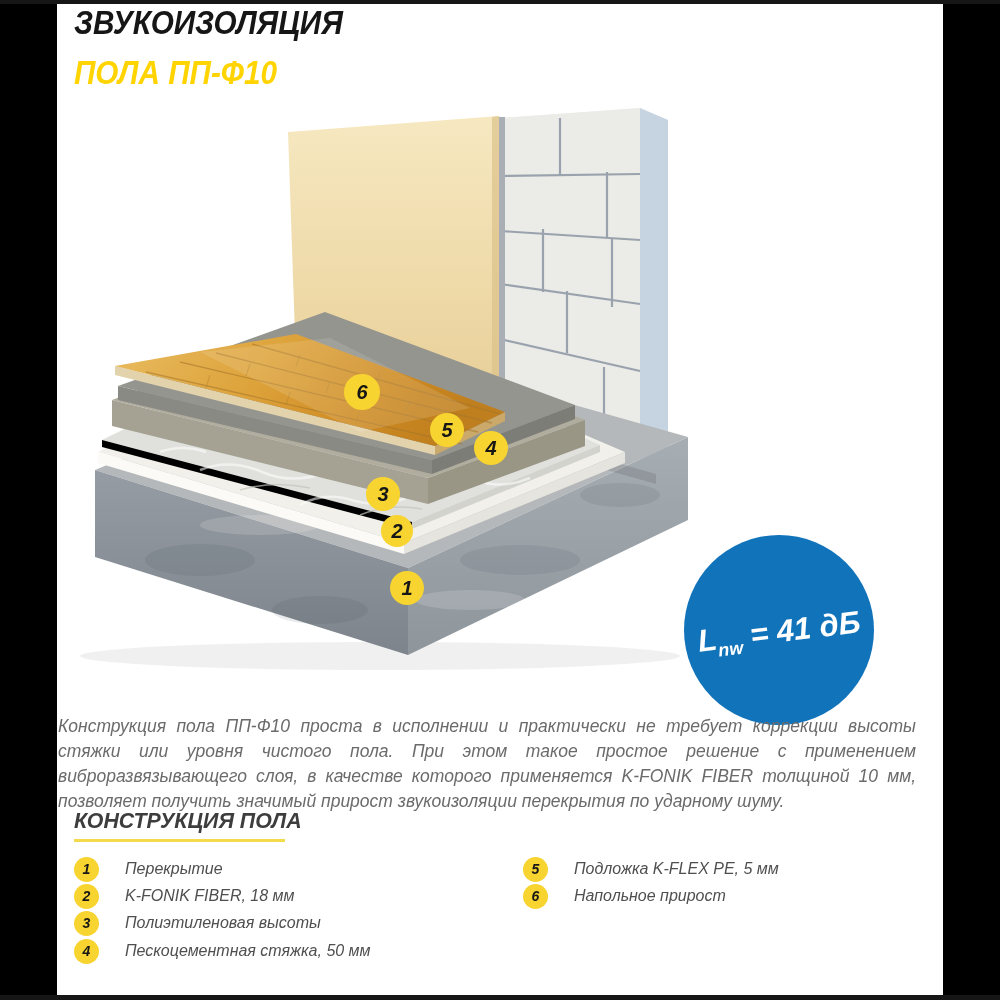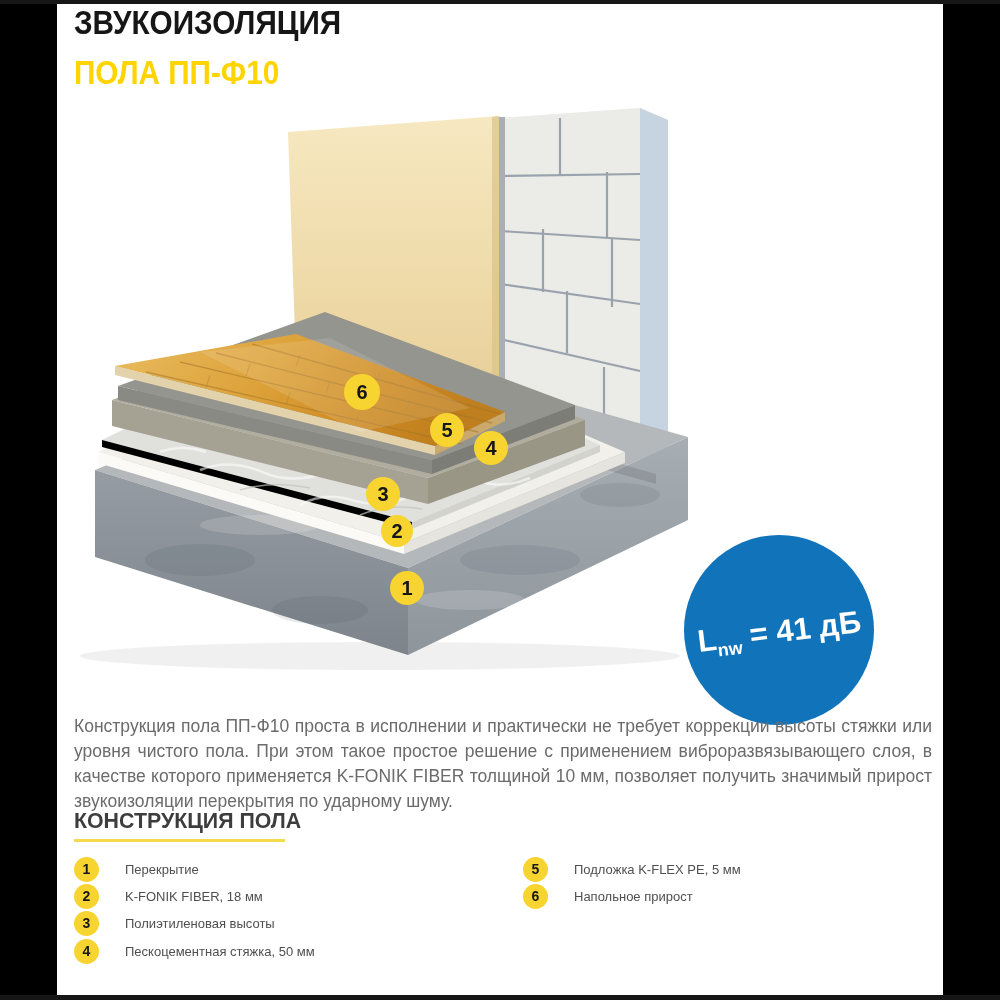--- a/index.html
+++ b/index.html
@@ -1,37 +1,37 @@
 <!DOCTYPE html>
 <html><head>
 <meta charset="utf-8">
 <style>
   html,body{margin:0;padding:0;}
   body{font-family:"Liberation Sans", sans-serif;}
-  .stage{position:relative;width:1000px;height:1000px;background:#ffffff;overflow:hidden;}
+  .stage{position:relative;width:1000px;height:1000px;background:#ffffff;overflow:hidden;font-style:italic;}
   .bar{position:absolute;background:#000;}
   .bar-left{left:0;top:0;width:57px;height:1000px;}
   .bar-right{left:943px;top:0;width:57px;height:1000px;}
   .strip{position:absolute;left:0;width:1000px;background:#161616;}
   .strip-top{top:0;height:4px;}
   .strip-bottom{top:995px;height:5px;}
   .title1{position:absolute;left:74px;top:4px;font-size:33px;font-weight:700;color:#161616;
           transform:scaleX(.9);transform-origin:left top;letter-spacing:0px;white-space:nowrap;}
   .title2{position:absolute;left:74px;top:54px;font-size:33px;font-weight:700;color:#FFD400;
           transform:scaleX(.9);transform-origin:left top;white-space:nowrap;}
   .scene{position:absolute;left:0;top:0;width:1000px;height:1000px;}
-  .para{position:absolute;left:74px;top:714px;width:858px;font-size:17.5px;line-height:1.42;
+  .para{position:absolute;left:58px;top:714px;width:858px;font-size:17.5px;line-height:1.42;
         color:#6B6B6B;text-align:justify;}
   .sec-head{position:absolute;left:74px;top:808px;font-size:22px;font-weight:700;color:#3D3D3D;
             transform:scaleX(.97);transform-origin:left top;white-space:nowrap;}
   .sec-underline{position:absolute;left:74px;top:839px;width:211px;height:3px;background:#F4DB4B;}
   .legend-item{position:absolute;height:26px;display:flex;align-items:center;}
   .legend-num{width:25px;height:25px;border-radius:50%;background:#F7D42F;color:#161616;
               font-size:14px;font-weight:700;display:flex;align-items:center;justify-content:center;flex:0 0 25px;}
-  .legend-label{margin-left:26px;font-size:13px;color:#4F4F4F;white-space:nowrap;}
+  .legend-label{margin-left:26px;font-size:16px;color:#4F4F4F;white-space:nowrap;}
   .col-l{left:74px;}
   .col-r{left:523px;}
   .row-0{top:856px;} .row-1{top:883px;} .row-2{top:910px;} .row-3{top:938px;}
 </style>
 </head>
 <body>
 
 <div class="stage">
 
   <div class="bar bar-left"></div>

